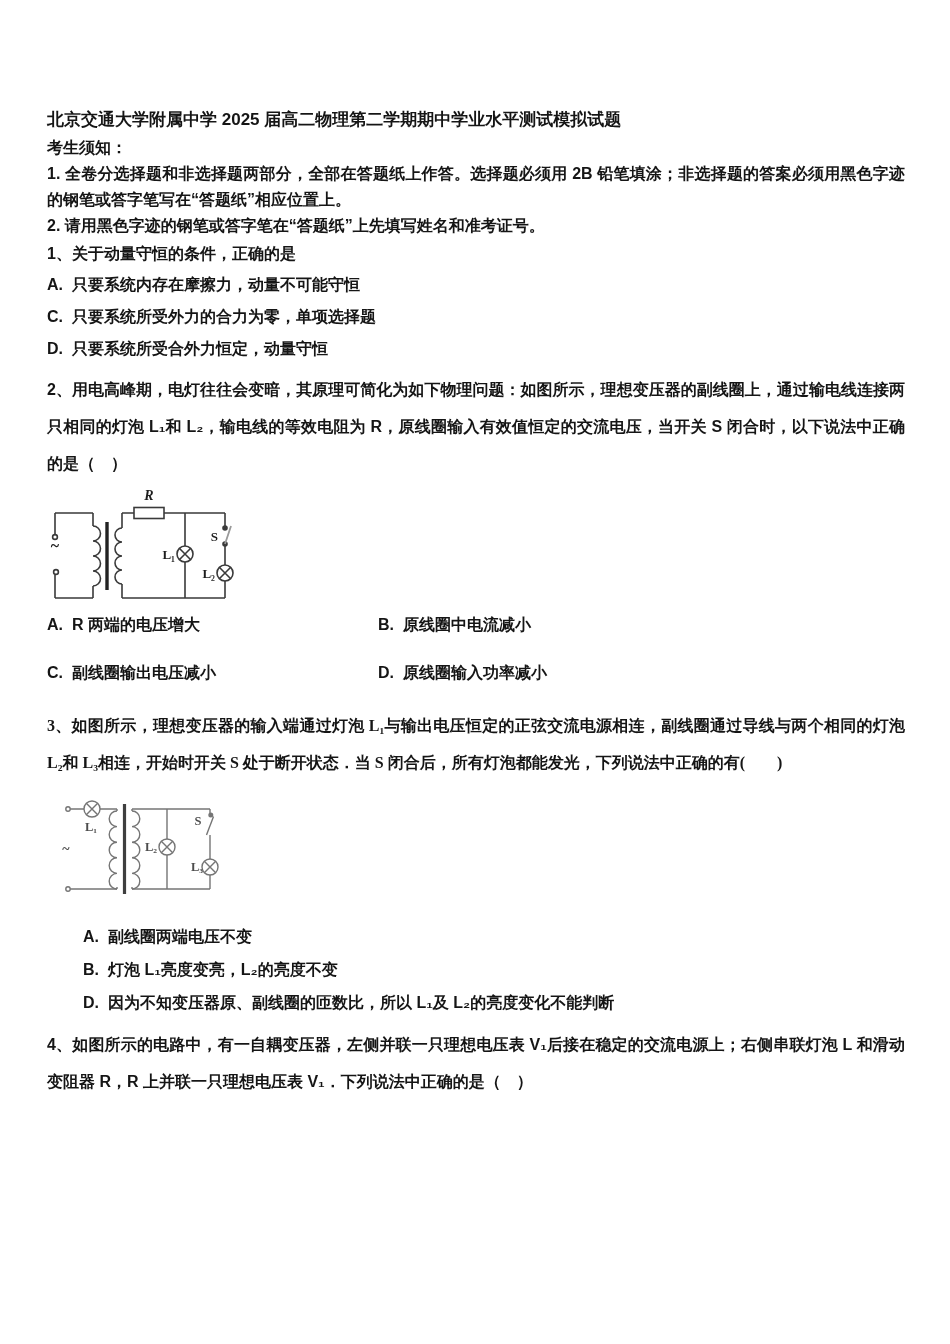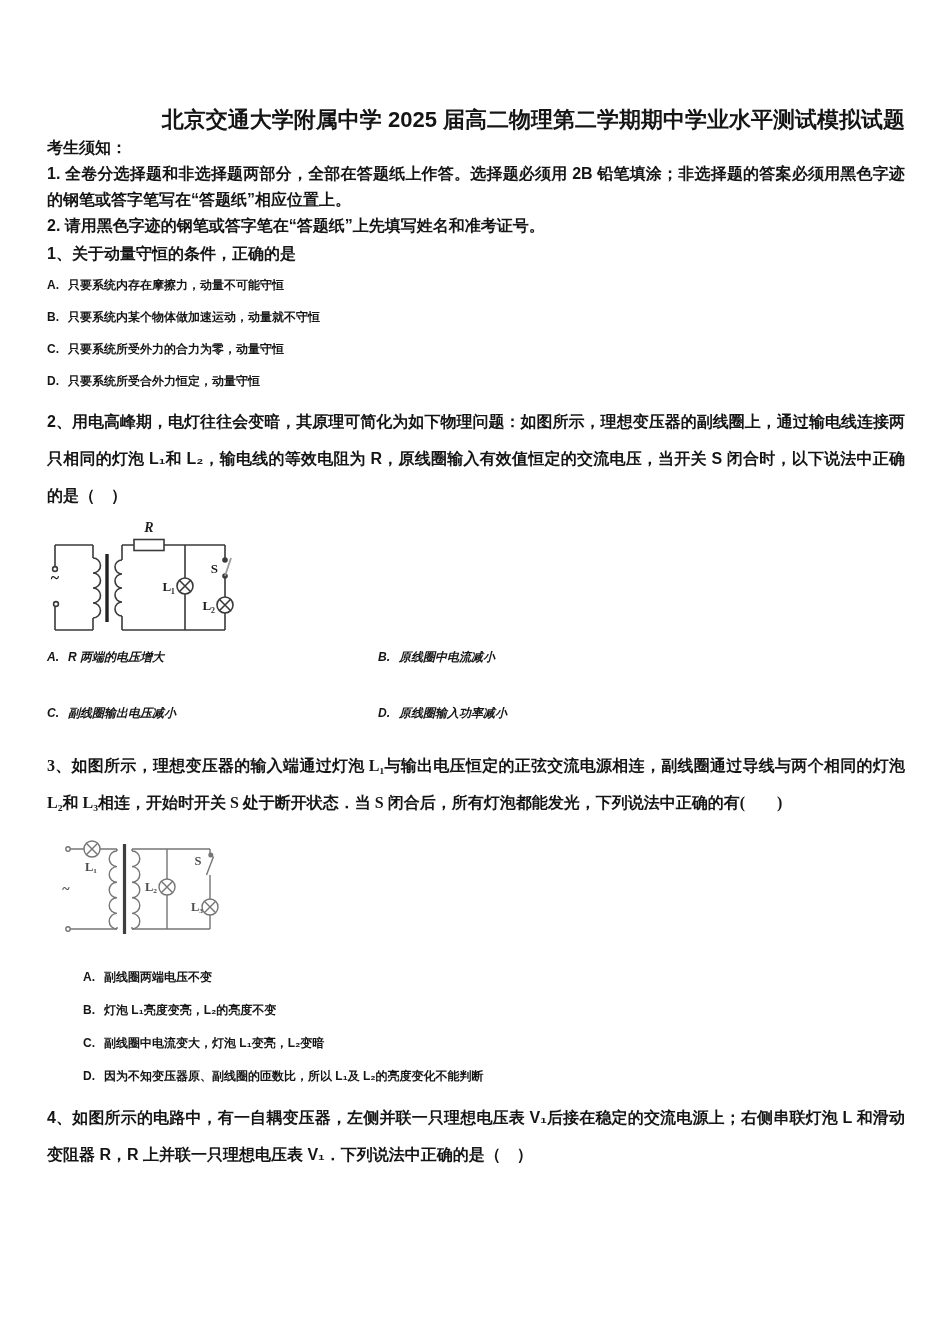--- a/index.html
+++ b/index.html
@@ -1,33 +1,33 @@
 <!DOCTYPE html>
 <html><head>
 <meta charset="utf-8">
 <style>
   html,body{margin:0;padding:0;background:#ffffff;}
   .page{
     position:relative;width:950px;height:1344px;background:#ffffff;overflow:hidden;
     color:#151515;font-family:"Liberation Sans","DejaVu Sans",sans-serif;font-weight:600;
   }
   .content{padding:0 45px 0 47px;}
-  .title{margin:0;padding-top:105px;font-size:22px;line-height:30px;text-align:right;font-weight:700;}
+  .title{margin:0;padding-top:105px;font-size:17px;line-height:30px;text-align:left;font-weight:700;}
   .line{margin:0;font-size:16px;line-height:26px;text-align:justify;}
   .section{margin:22px 0 0;font-size:16px;line-height:26px;text-align:justify;}
   .stem{margin:0;font-size:16px;line-height:37px;text-align:justify;}
   .stem.single{line-height:26px;margin-top:2px;}
   .stem.q2{margin-top:2px;}
   .stem.q3{margin-top:12px;font-family:Liberation Serif, serif;}
   .stem.q4{margin-top:6px;}
   .opts{margin:8px 0 0;}
-  .opt{margin:0 0 12px;font-size:12px;line-height:20px;}
+  .opt{margin:0 0 12px;font-size:16px;line-height:20px;}
   .opts.q3 .opt{margin-bottom:13px;margin-left:36px;}
   .opt .ol{margin-right:9px;}
-  .optgrid{margin:6px 0 0;display:grid;grid-template-columns:331px auto;row-gap:24px;font-size:16px;line-height:20px;font-style:italic;}
+  .optgrid{margin:6px 0 0;display:grid;grid-template-columns:331px auto;row-gap:16px;font-size:16px;line-height:20px;}
   .diagram{display:block;}
   .d1{margin:0 0 0 -2px;}
   .d2{margin:4px 0 0 0;}
   .dlabel{font-family:"Liberation Serif","DejaVu Serif",serif;}
 </style>
 </head>
 <body>
 
 <div class="page">
   <div class="content">
@@ -35,22 +35,21 @@
     <h1 class="title">北京交通大学附属中学 2025 届高二物理第二学期期中学业水平测试模拟试题</h1>
 
     <p class="line">考生须知：</p>
     <p class="line">1. 全卷分选择题和非选择题两部分，全部在答题纸上作答。选择题必须用 2B 铅笔填涂；非选择题的答案必须用黑色字迹的钢笔或答字笔写在“答题纸”相应位置上。</p>
     <p class="line">2. 请用黑色字迹的钢笔或答字笔在“答题纸”上先填写姓名和准考证号。</p>
 
 
     <p class="stem single">1、关于动量守恒的条件，正确的是</p>
     <div class="opts">
       <p class="opt"><span class="ol">A.</span><span>只要系统内存在摩擦力，动量不可能守恒</span></p>
-      <p class="opt"><span class="ol">B.</span><span>只要系统内某个物体做加速运动，动量就不守恒</span></p>
-      <p class="opt"><span class="ol">C.</span><span>只要系统所受外力的合力为零，动量守恒</span></p>
+      <p class="opt"><span class="ol">C.</span><span>只要系统所受外力的合力为零，单项选择题</span></p>
       <p class="opt"><span class="ol">D.</span><span>只要系统所受合外力恒定，动量守恒</span></p>
     </div>
 
     <p class="stem q2">2、用电高峰期，电灯往往会变暗，其原理可简化为如下物理问题：如图所示，理想变压器的副线圈上，通过输电线连接两只相同的灯泡 L₁和 L₂，输电线的等效电阻为 R，原线圈输入有效值恒定的交流电压，当开关 S 闭合时，以下说法中正确的是（　）</p>
 
     <svg class="diagram d1" width="292" height="127" viewBox="0 0 292 127">
       <g stroke="#3a3a3a" stroke-width="1.6" fill="none">
         <path d="M10,31 H48 M10,31 V52 M10,93 V116 M10,116 H48 M48,31 V44 M48,104 V116"></path>
         <path d="M48,44 a7.5,7.5 0 0 1 0,15 a7.5,7.5 0 0 1 0,15 a7.5,7.5 0 0 1 0,15 a7.5,7.5 0 0 1 0,15"></path>
         <circle cx="10" cy="55" r="2.4"></circle>
@@ -108,20 +107,19 @@
         <text x="19" y="69" text-anchor="middle" font-size="14">~</text>
         <text x="110" y="66" text-anchor="end">L₂</text>
         <text x="151" y="40" text-anchor="middle">S</text>
         <text x="156" y="86" text-anchor="end">L₃</text>
       </g>
     </svg>
 
     <div class="opts q3">
       <p class="opt"><span class="ol">A.</span><span>副线圈两端电压不变</span></p>
       <p class="opt"><span class="ol">B.</span><span>灯泡 L₁亮度变亮，L₂的亮度不变</span></p>
-      <p class="opt"><span class="ol">C.</span><span>副线圈中电流变大，灯泡 L₁变亮，L₂变暗</span></p>
       <p class="opt"><span class="ol">D.</span><span>因为不知变压器原、副线圈的匝数比，所以 L₁及 L₂的亮度变化不能判断</span></p>
     </div>
 
     <p class="stem q4">4、如图所示的电路中，有一自耦变压器，左侧并联一只理想电压表 V₁后接在稳定的交流电源上；右侧串联灯泡 L 和滑动变阻器 R，R 上并联一只理想电压表 V₁．下列说法中正确的是（　）</p>
 
   </div>
 </div>
 
 </body></html>

